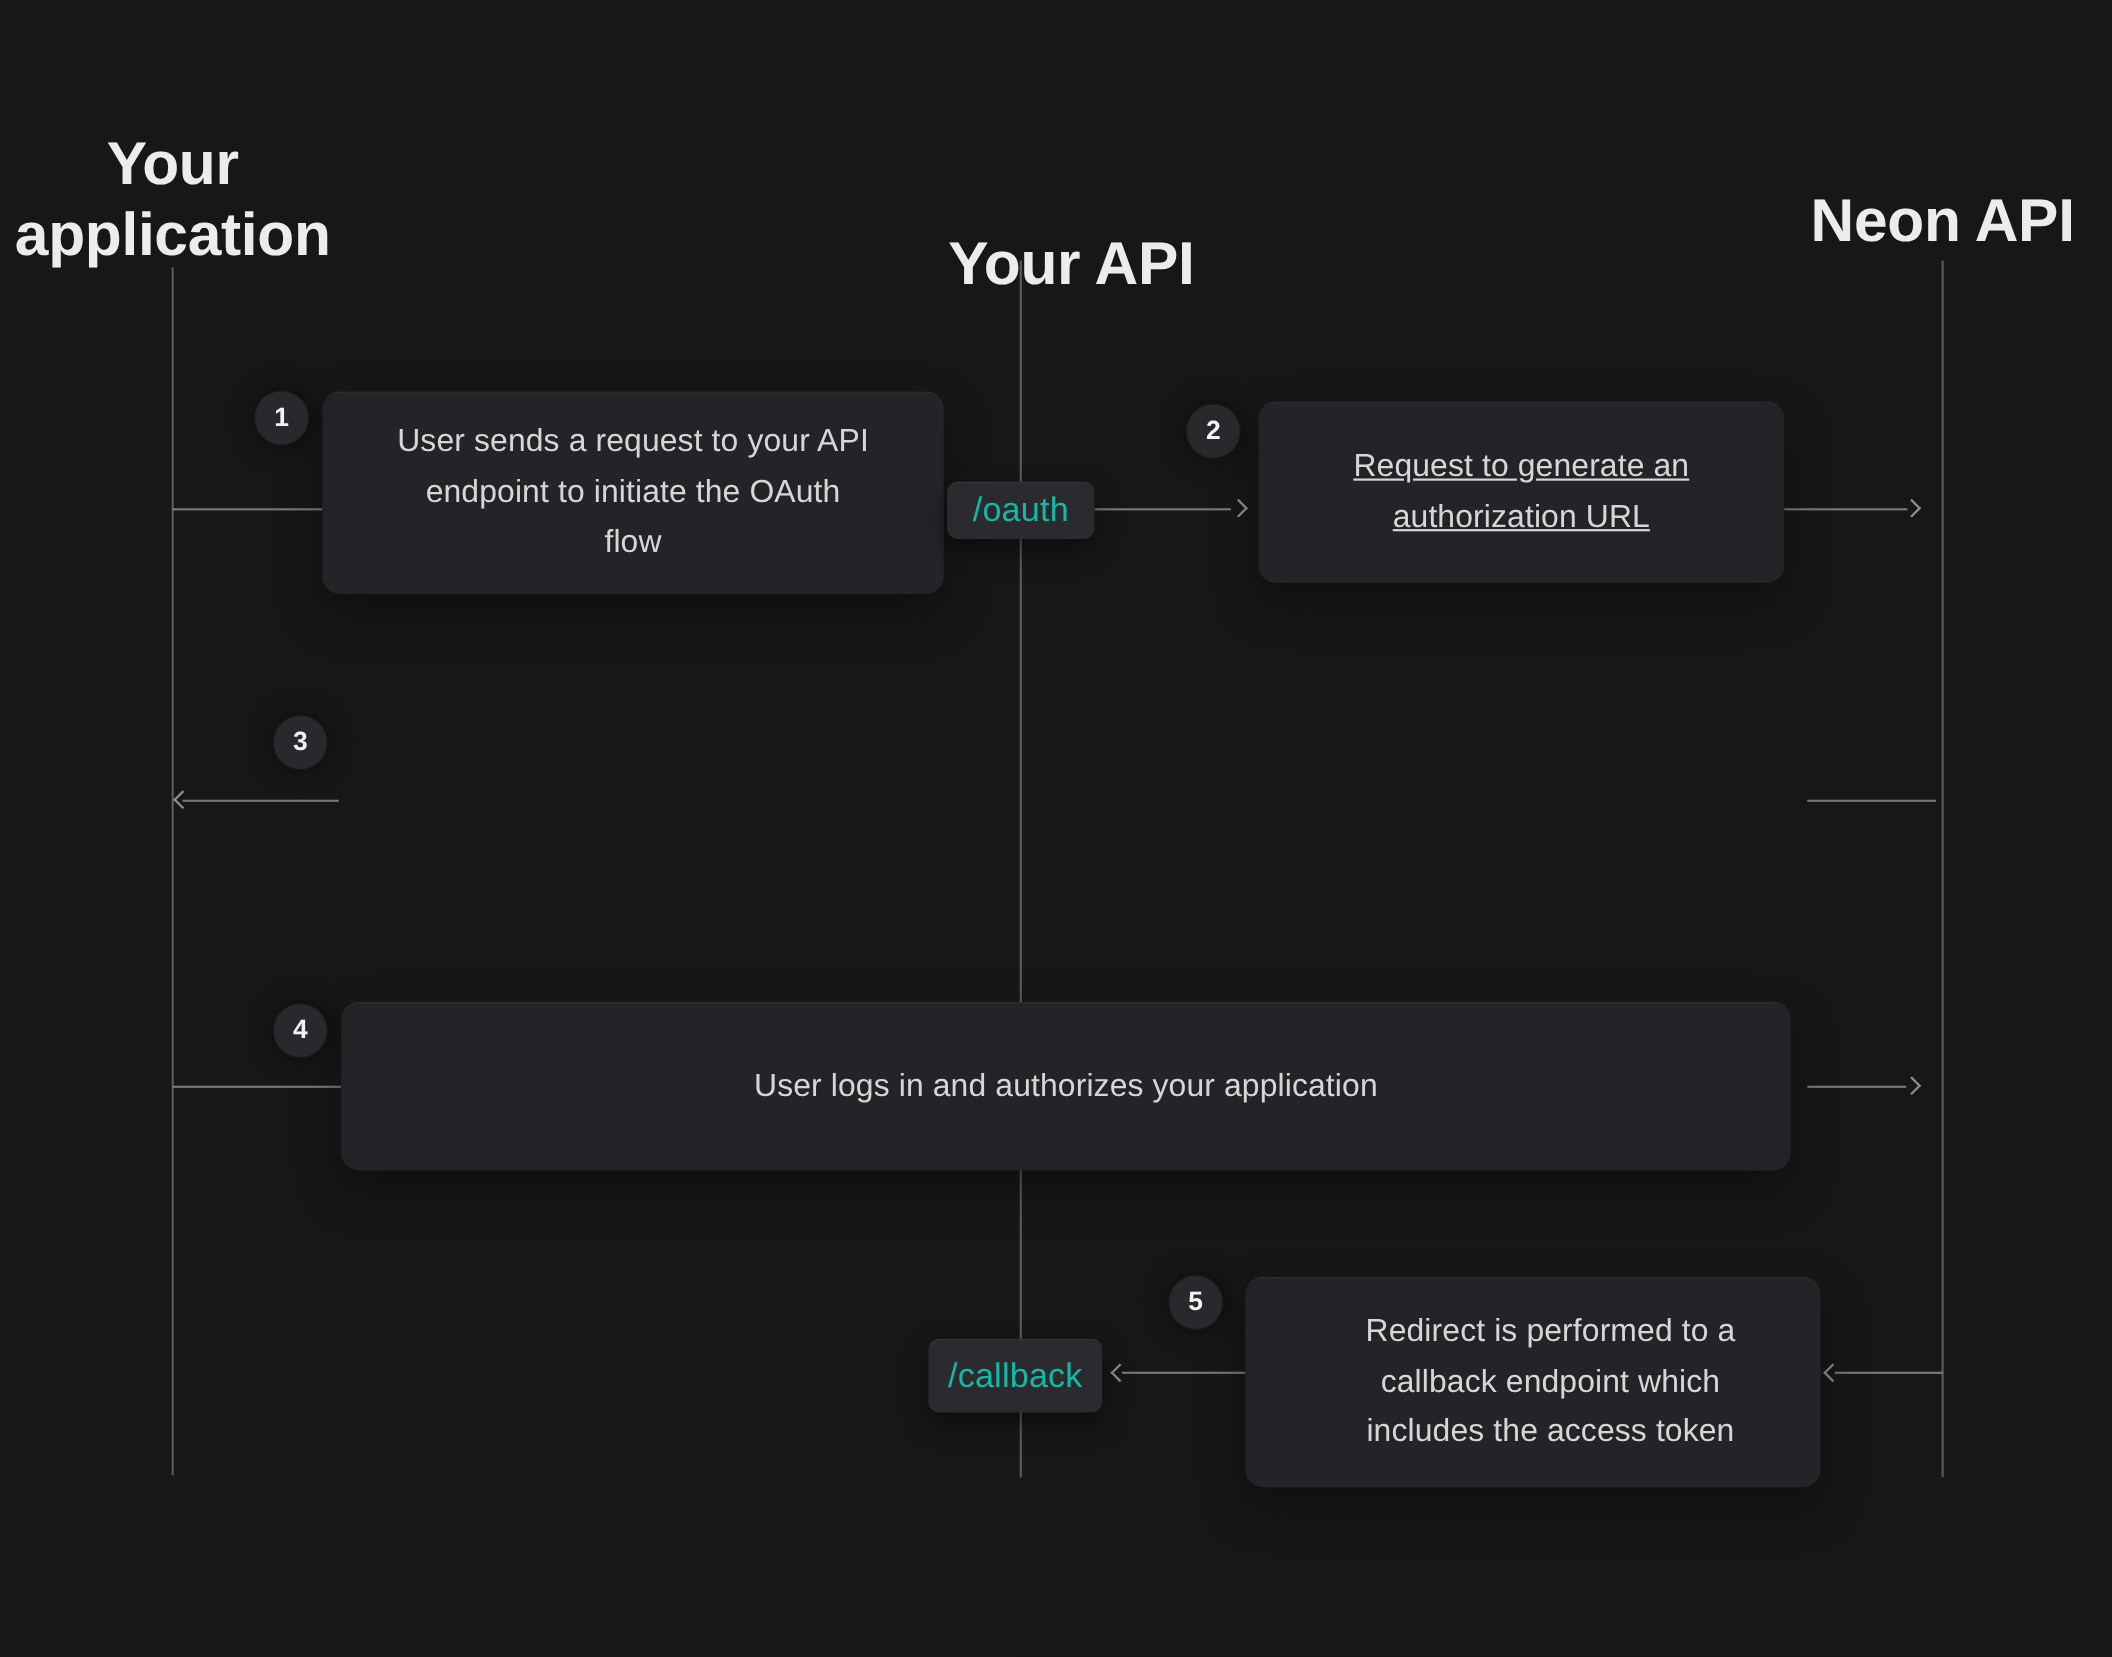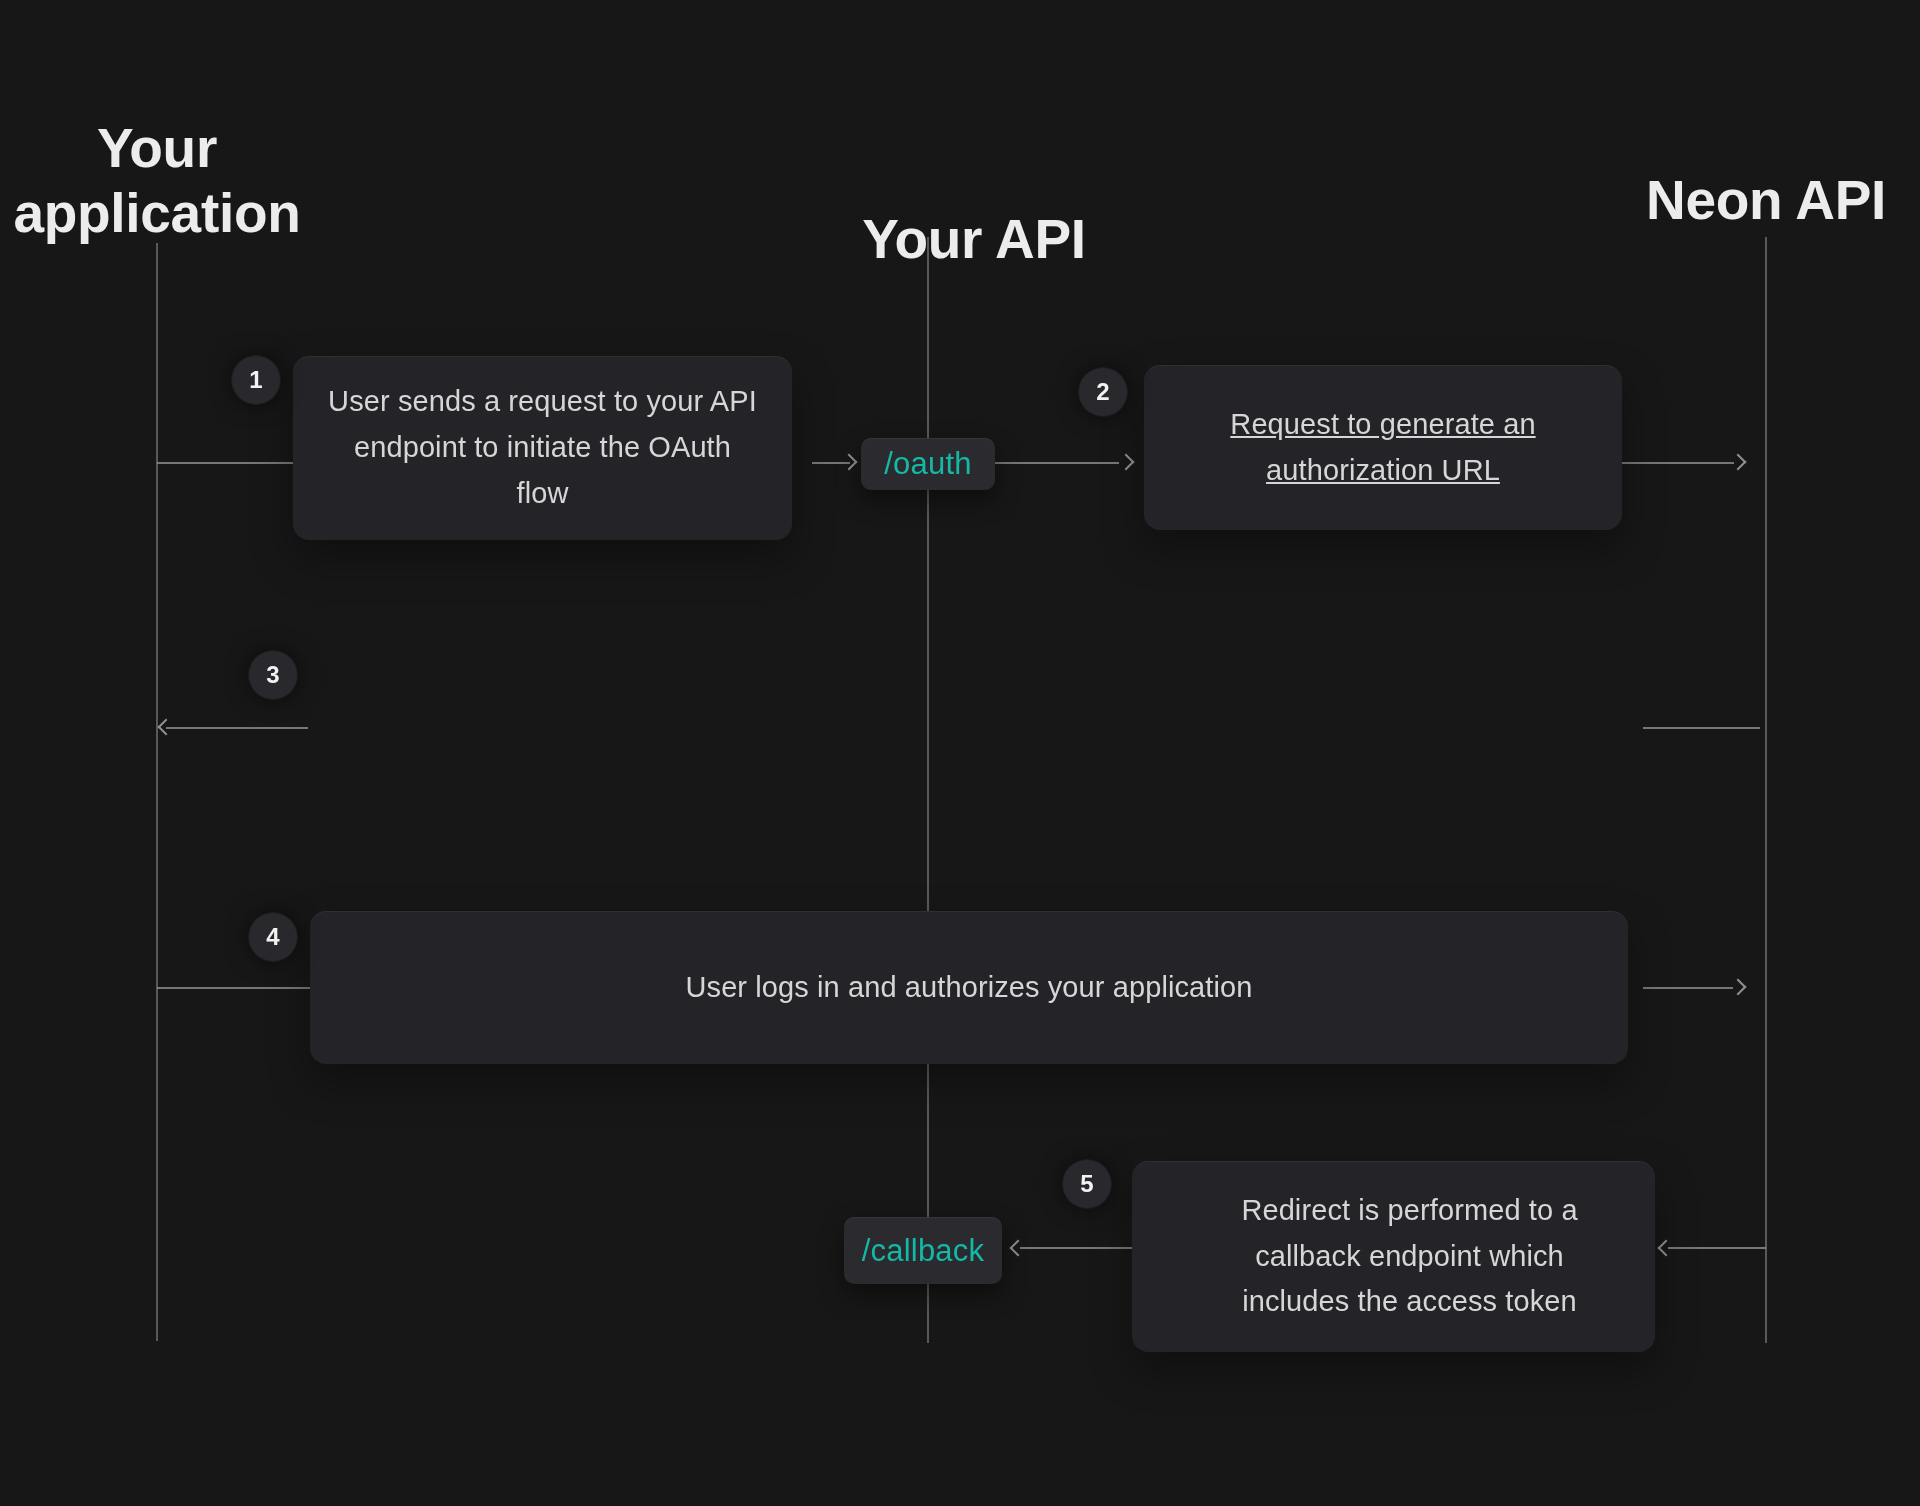--- a/index.html
+++ b/index.html
@@ -68,21 +68,21 @@
   .box{
     position:absolute;z-index:2;
     background:var(--surface);
     border-radius:16px;
     display:flex;align-items:center;justify-content:center;
     text-align:center;
     color:var(--body-text);
     font-size:29px;line-height:1.58;font-weight:400;letter-spacing:.1px;
     box-shadow:inset 0 1px 0 rgba(255,255,255,.05), 0 18px 40px rgba(0,0,0,.35);
   }
-  .box1{left:293px;top:356px;width:499px;height:184px;}
+  .box1{left:293px;top:356px;width:565px;height:184px;}
   .box1 .txt{max-width:430px;}
   .box2{left:1144px;top:365px;width:478px;height:165px;}
   .box2 .txt{max-width:340px;text-decoration:underline;}
   .box3{left:308px;top:650px;width:1335px;height:156px;}
   .box3 .txt{max-width:820px;}
   .box4{left:310px;top:911px;width:1318px;height:153px;}
   .box4 .txt{max-width:1100px;}
   .box5{left:1132px;top:1161px;width:523px;height:191px;padding-left:32px;}
   .box5 .txt{max-width:380px;}
   

